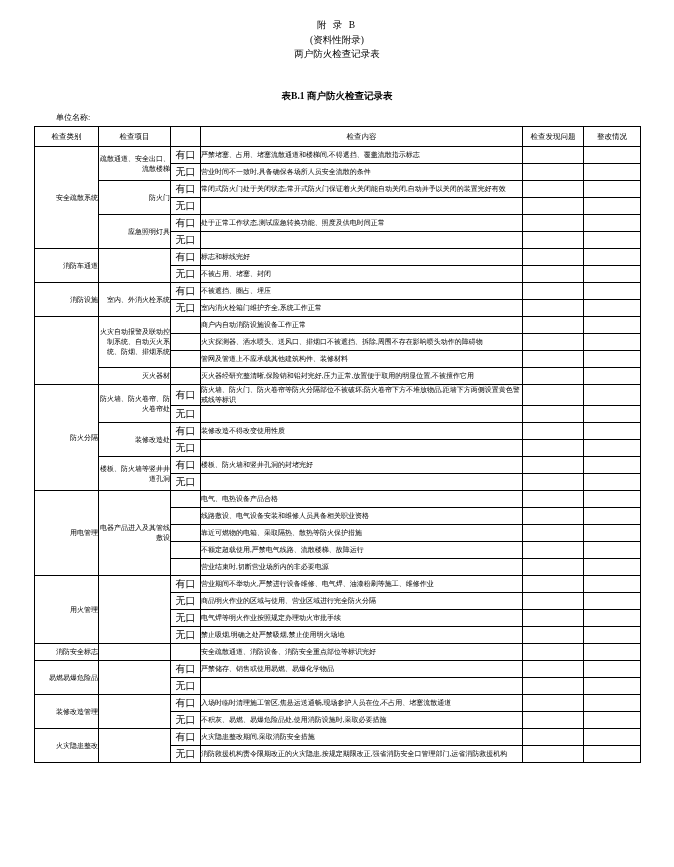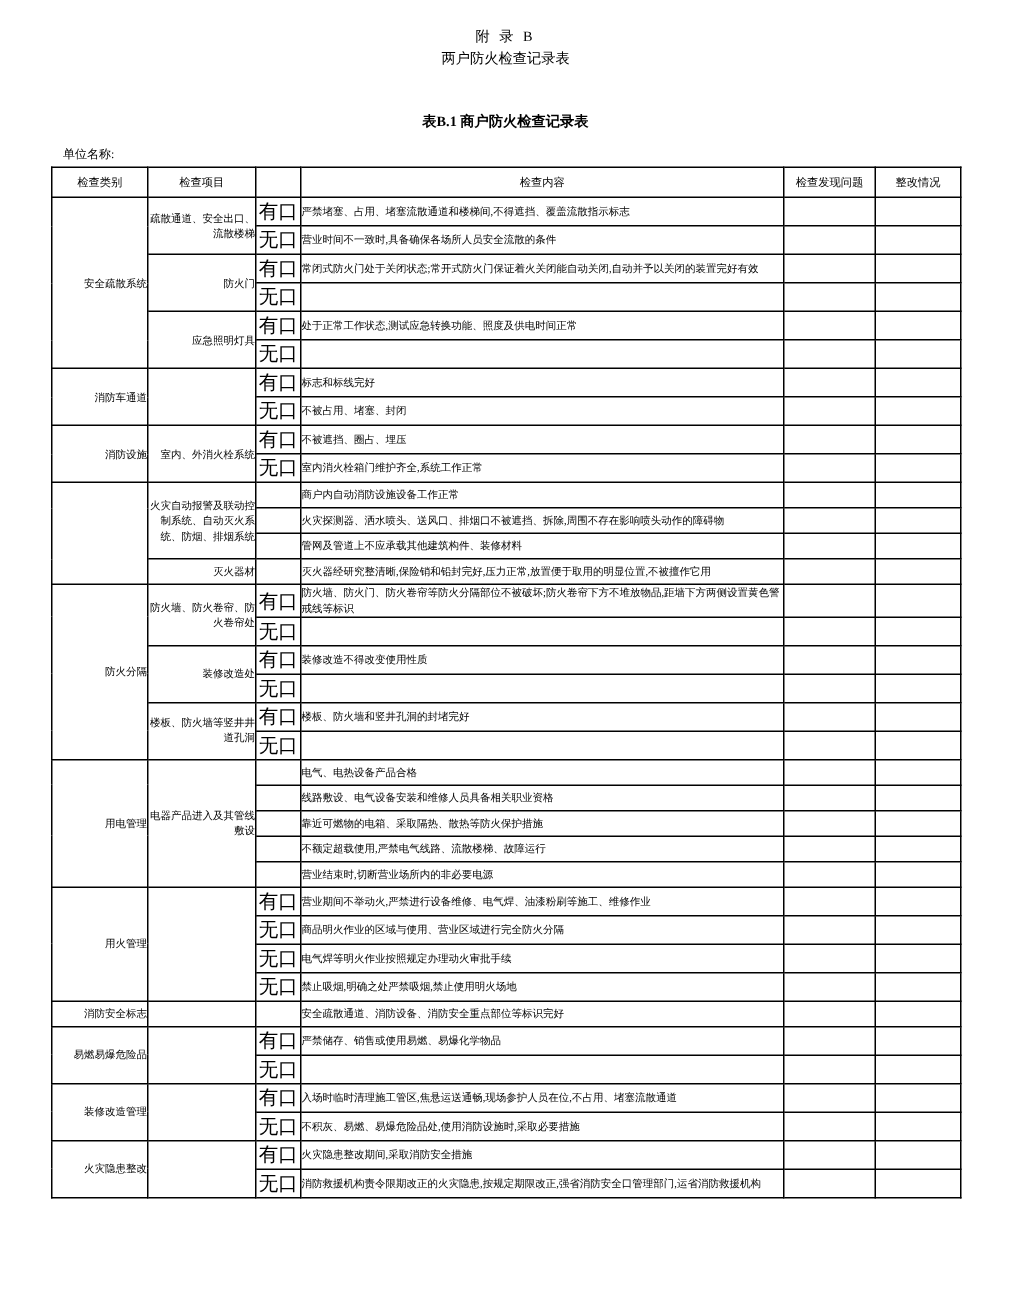--- a/index.html
+++ b/index.html
@@ -31,21 +31,21 @@
   .hdr .l3 { }
   .tbl-title {
     text-align: center;
     font-size: 9.5px;
     font-weight: bold;
     margin-top: 28px;
     margin-bottom: 9px;
   }
   .unit-line {
     font-size: 8px;
-    margin-left: 8px;
+    margin-left: 22px;
     margin-bottom: 3px;
   }
   table.rec {
     border-collapse: collapse;
     width: 606px;
     table-layout: fixed;
     font-size: 7px;
   }
   table.rec th, table.rec td {
     border: 0.6px solid #000000;
@@ -65,38 +65,39 @@
   .c-found { width: 61px; }
   .c-fix   { width: 57px; }
 
   td.cat, td.item {
     text-align: right;
     padding: 2px 2px;
     line-height: 1.45;
   }
   td.chk {
     text-align: center;
-    font-size: 13px;
+    font-size: 10px;
     white-space: nowrap;
   }
   td.cont {
     text-align: left;
     padding: 3px 4px;
     line-height: 1.45;
   }
   td.blank { }
   .rowh { height: 17px; }
 </style>
 </head>
 <body>
 
 <div class="page">
 
   <div class="hdr">
     <div class="l1">附 录 B</div>
+    <div class="l2">(资料性附录)</div>
     <div class="l3">两户防火检查记录表</div>
   </div>
 
   <div class="tbl-title">表B.1  商户防火检查记录表</div>
 
   <div class="unit-line">单位名称:</div>
 
   <table class="rec">
     <colgroup>
       <col class="c-cat">

